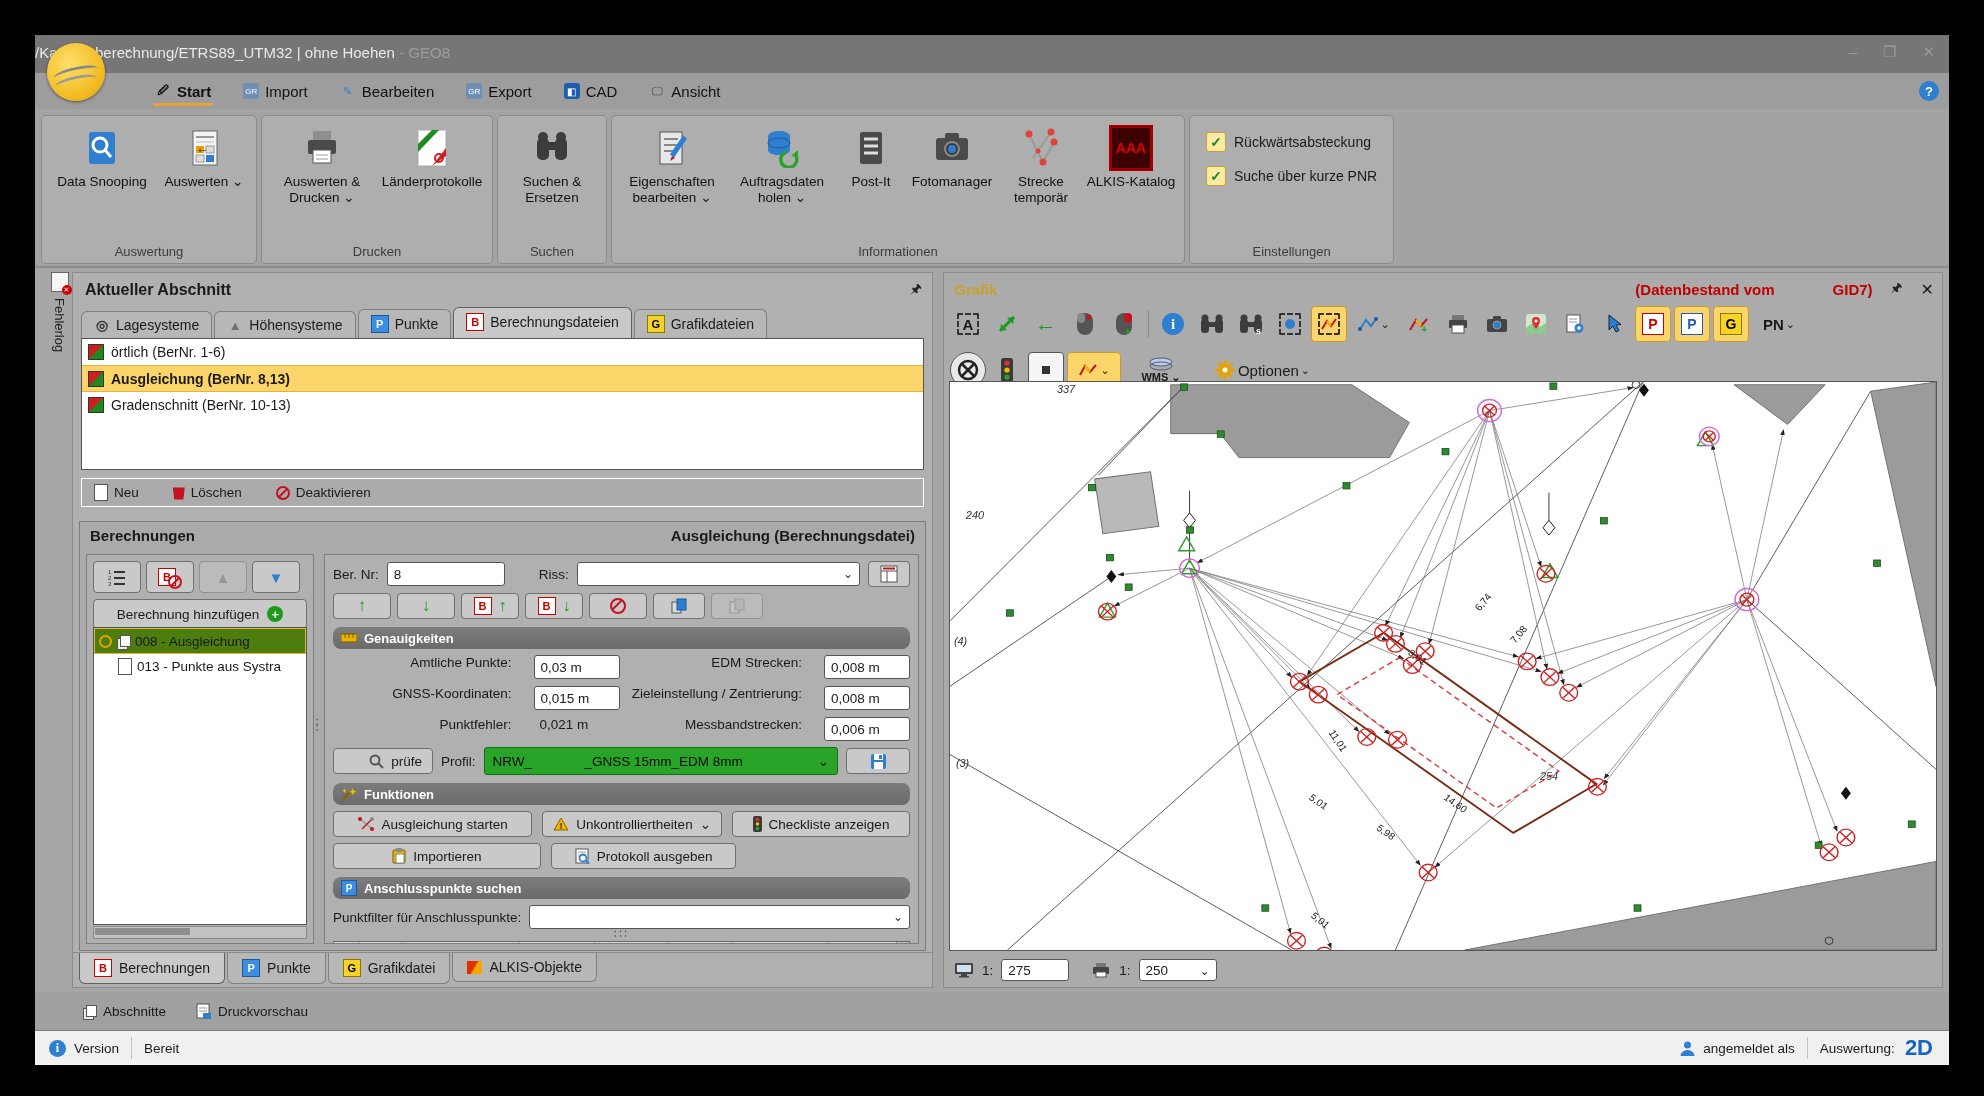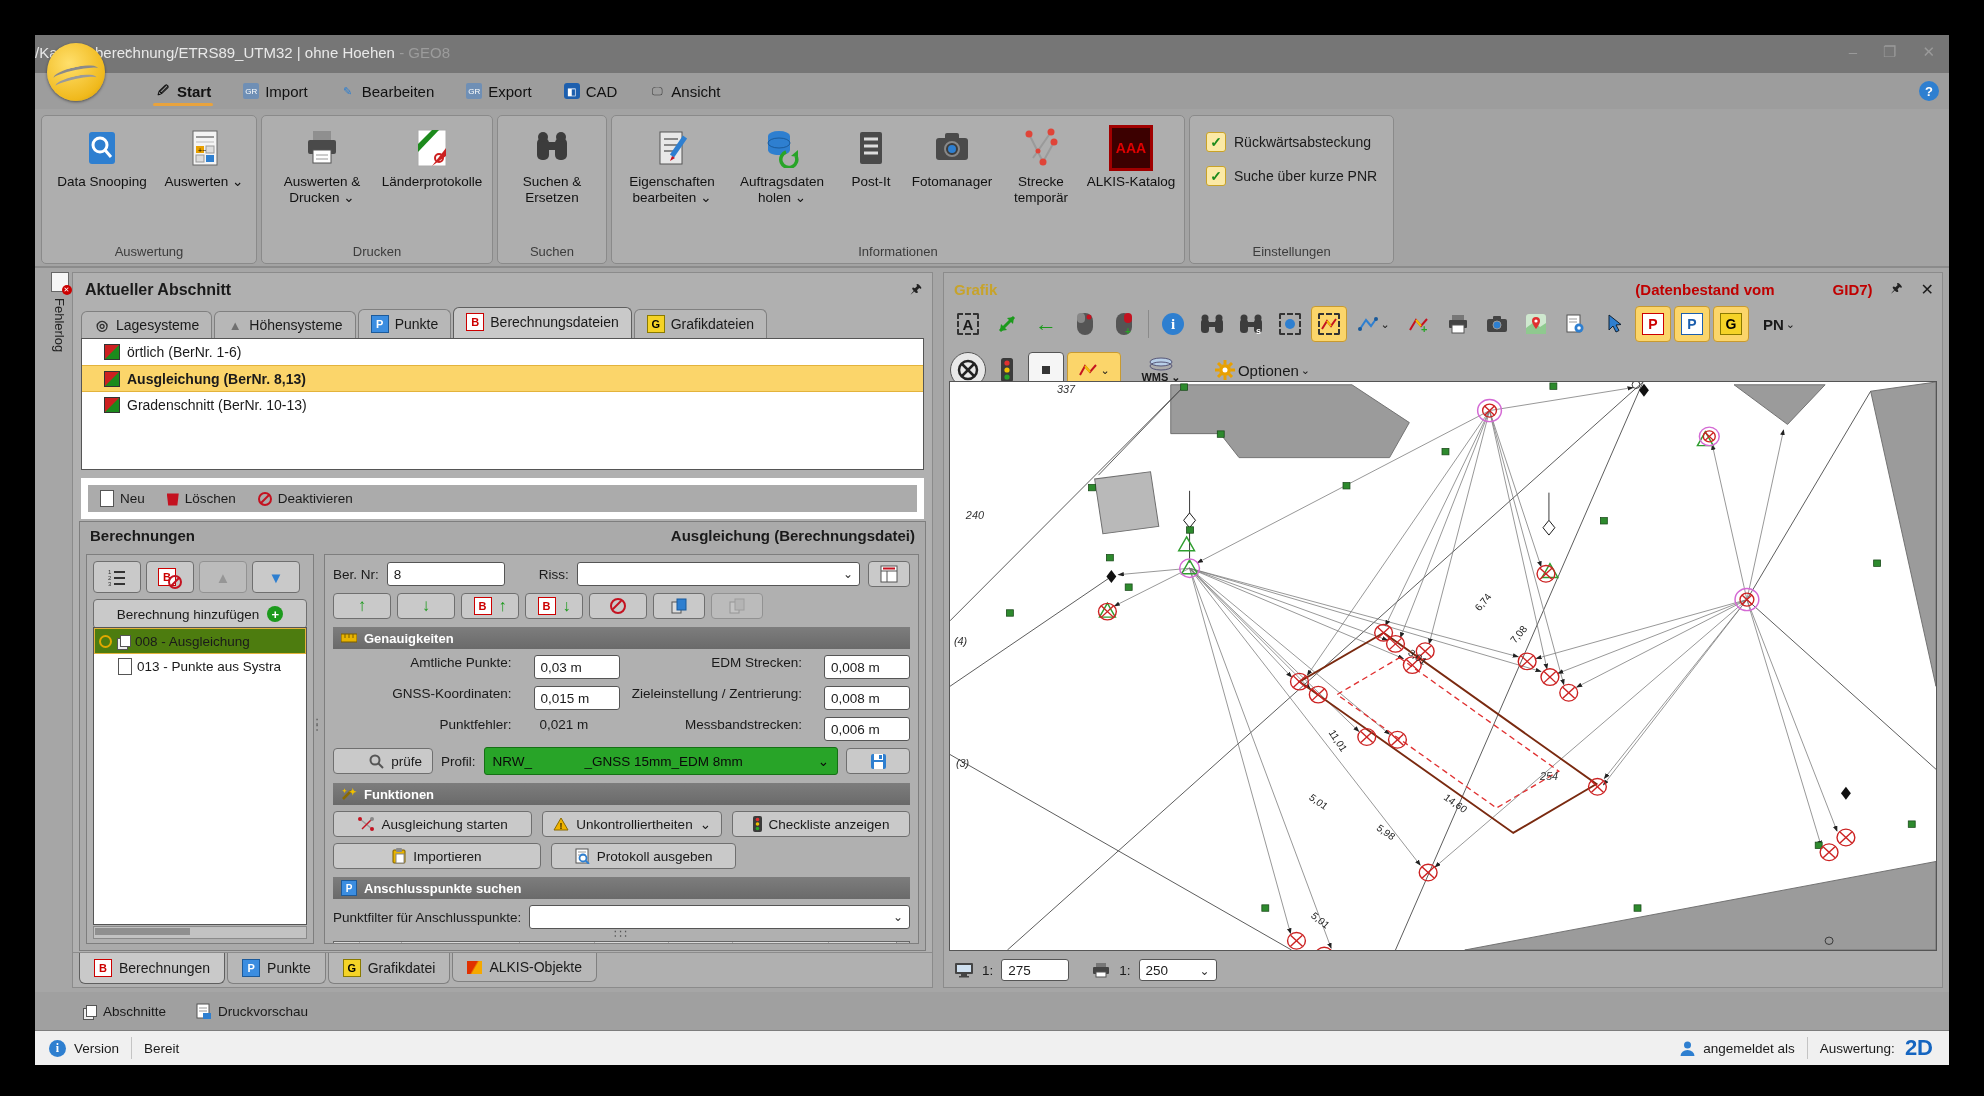--- a/index.html
+++ b/index.html
@@ -65,25 +65,25 @@
   .ftab.active{background:#c9c9c9;border-color:#5f5f5f;padding-bottom:7px;}
   .libox{width:16px;height:16px;border:1px solid #888;background:#fff;font-size:11px;font-weight:bold;
          display:inline-flex;align-items:center;justify-content:center;}
   .li-B{color:#c00;border-color:#c00;}
   .li-P{background:#3b8de0;color:#fff;border-color:#1c5a9a;}
   .li-G{background:#f5d327;color:#000;border-color:#8a7a00;}
   .li-target{border:none;background:none;font-size:14px;color:#333;width:16px;}
   .li-mtn{border:none;background:none;color:#707070;font-size:13px;width:16px;}
 
   .abslist{margin:0 8px;background:#fff;border:1px solid #555;height:130px;overflow:hidden;}
-  .absrow{display:flex;align-items:center;gap:7px;height:25px;padding-left:22px;font-size:14px;border-bottom:1px solid transparent;}
+  .absrow{display:flex;align-items:center;gap:7px;height:25px;padding-left:6px;font-size:14px;border-bottom:1px solid transparent;}
   .absrow.sel{background:#fbd56a;border-top:1px solid #e3b33c;border-bottom:1px solid #e3b33c;font-weight:bold;}
   .rg-sq{width:14px;height:14px;border:1px solid #333;background:linear-gradient(135deg,#cc2020 49%,#1c8a1c 51%);}
 
-  .absbtns{display:flex;align-items:center;gap:22px;margin:8px 8px;border:7px solid #ffffff;background:#ababab;padding:5px 12px;font-size:13.5px;}
+  .absbtns{display:flex;align-items:center;gap:34px;margin:8px 8px;border:1px solid #ffffff;background:#ababab;padding:5px 12px;font-size:13.5px;}
   .absbtn{display:flex;align-items:center;gap:6px;}
   .pg-ic{width:12px;height:15px;background:#fff;border:1px solid #555;}
   .trash-ic{width:12px;height:14px;background:#c41220;clip-path:polygon(0 15%,100% 15%,88% 100%,12% 100%);position:relative;}
   .noentry{width:14px;height:14px;border:2px solid #c41220;border-radius:50%;position:relative;box-sizing:border-box;}
   .noentry:after{content:"";position:absolute;left:-1px;top:4px;width:12px;height:2px;background:#c41220;transform:rotate(-45deg);}
 
   
   .bersec{position:absolute;left:6px;right:6px;top:248px;bottom:36px;border:1px solid #7e7e7e;background:#aaaaaa;}
   .ber-head{display:flex;justify-content:space-between;padding:5px 10px;font-size:15px;font-weight:bold;}
   .ber-left{position:absolute;left:6px;top:32px;width:226px;bottom:6px;border:1px solid #7e7e7e;background:#b0b0b0;}
@@ -110,21 +110,21 @@
 
   .frow{display:flex;align-items:center;gap:8px;margin:6px 8px 0 8px;}
   .lab{font-size:13.5px;}
   .inp{background:#fff;border:1px solid #555;border-radius:3px;height:24px;font-size:13.5px;padding:0 6px;
        display:flex;align-items:center;box-sizing:border-box;}
   .ddown{position:relative;}
   .ddown .car{position:absolute;right:6px;top:4px;font-size:12px;color:#333;}
   .gbtn{height:26px;background:#c9c9c9;border:1px solid #6f6f6f;border-radius:4px;display:flex;align-items:center;
         justify-content:center;gap:7px;font-size:13.5px;padding:0 10px;box-sizing:border-box;}
   .sechdr{margin:8px 8px 0 8px;height:22px;background:linear-gradient(#7d7d7d,#6a6a6a);color:#fff;font-weight:bold;font-size:13px;
-          display:flex;align-items:center;gap:7px;padding:0 8px;}
+          display:flex;align-items:center;gap:7px;padding:0 8px;border-radius:8px;}
   .grid2{display:flex;margin:6px 8px 0 8px;gap:4px;}
   .gcol{flex:1;display:flex;flex-direction:column;gap:7px;}
   .gfield{display:flex;align-items:flex-start;justify-content:flex-end;gap:22px;font-size:13.5px;}
   .gfield .inp{width:86px;}
   .profil-dd{flex:1;height:26px;background:#28a428;border:1px solid #157015;border-radius:3px;color:#0a0a0a;
              font-size:13.5px;display:flex;align-items:center;padding:0 8px;white-space:pre;position:relative;}
   .handle-dots{color:#555;text-align:center;font-size:12px;letter-spacing:2px;line-height:10px;}
   .vdots{position:absolute;left:233px;top:46%;color:#555;font-size:12px;line-height:6px;text-align:center;width:8px;}
 
   

